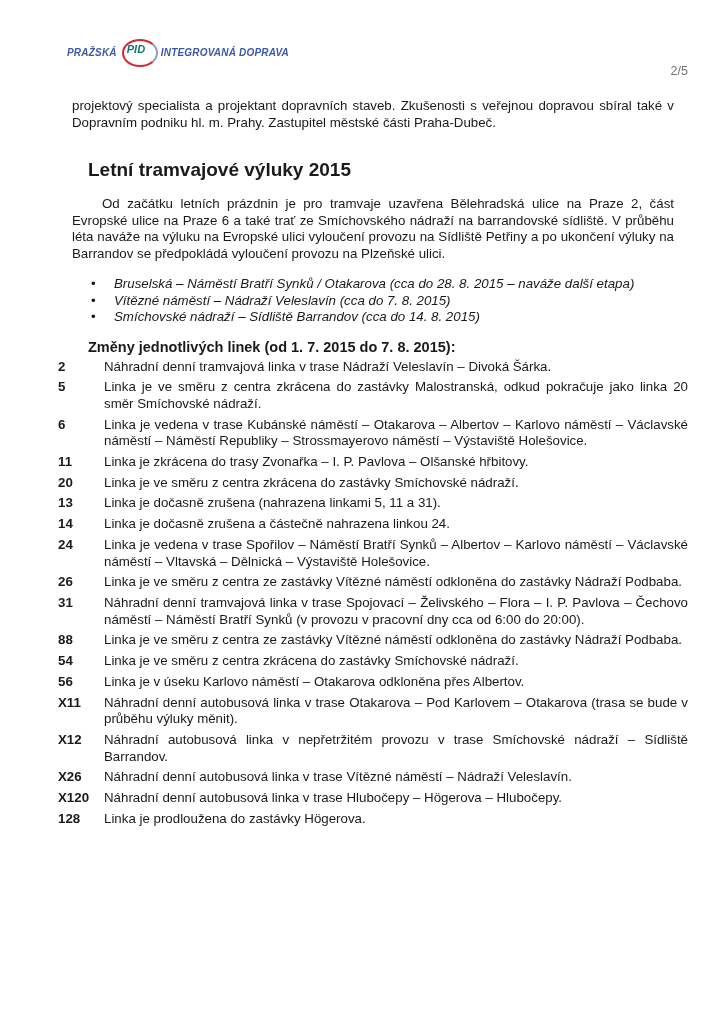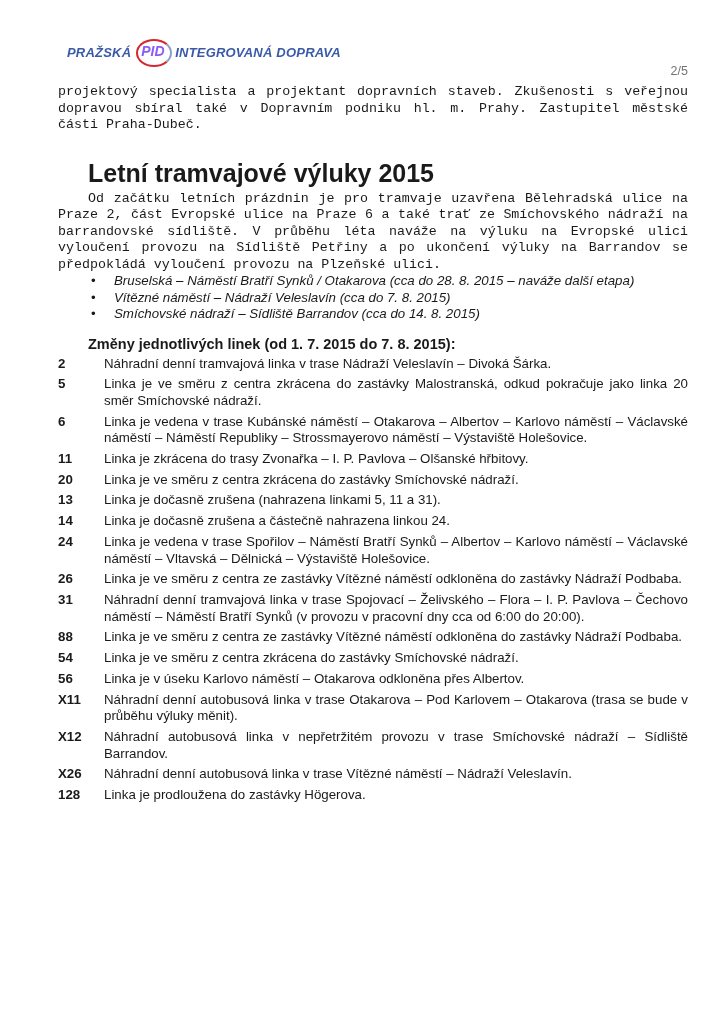--- a/index.html
+++ b/index.html
@@ -1,30 +1,30 @@
 <!DOCTYPE html>
 <html><head>
 <meta charset="utf-8">
 <style>
   html, body { margin: 0; padding: 0; background: #ffffff; }
   body { width: 724px; height: 1024px; position: relative; overflow: hidden;
          font-family: "Liberation Sans", sans-serif; color: #1a1a1a; }
   .logo { position: absolute; left: 67px; top: 38px; height: 28px; display: flex; align-items: center; }
   .logo-text { font-family: "Liberation Sans", sans-serif; font-style: italic; font-weight: bold;
-               font-size: 13px; color: #3a5aa8; letter-spacing: 0.2px; }
+               font-size: 10px; color: #3a5aa8; letter-spacing: 0.2px; }
   .logo-mark { position: relative; width: 38px; height: 28px; margin: 0 3px; }
   .logo-mark .ring { position: absolute; left: 2px; top: 1px; width: 32px; height: 24px;
                      border: 2.5px solid #d4282f; border-radius: 50%; border-right-color: #8aa0c8; }
   .logo-mark .pid { position: absolute; left: 7px; top: 5px; font-style: italic; font-weight: bold;
-                    font-size: 14px; color: #8b5cf6; }
+                    font-size: 11px; color: #0f766e; }
   .page-num { position: absolute; right: 36px; top: 64px; font-size: 12.5px; color: #737373; }
   .content { position: absolute; left: 58px; top: 84px; width: 630px; font-size: 13.3px; line-height: 16.5px; }
-  p { margin: 0; text-align: justify; font-family: Liberation Mono, monospace; }
+  p { margin: 14px; text-align: justify; }
   .intro { margin-bottom: 27px; }
-  h1 { font-size: 25px; font-weight: bold; margin: 0 0 6px 30px; line-height: 24px; }
+  h1 { font-size: 19px; font-weight: bold; margin: 0 0 6px 30px; line-height: 24px; }
   .indent-first { text-indent: 30px; }
   h2 { font-size: 14.5px; font-weight: bold; margin: 12px 0 3px 30px; line-height: 18px; }
   ul { margin: 0; padding: 0 0 0 30px; list-style: none; }
   ul li { position: relative; padding-left: 26px; font-style: italic; line-height: 16.5px; }
   ul li .bullet { position: absolute; left: 3px; top: 0; font-style: normal; }
   .lines { margin-top: 2px; }
   .line-row { display: flex; margin-bottom: 4.3px; }
   .line-num { width: 46px; flex: 0 0 46px; font-weight: bold; }
   .line-desc { flex: 1; text-align: justify; }
 </style>
@@ -114,17 +114,21 @@
       </div>
       <div class="line-row">
         <span class="line-num">X12</span>
         <span class="line-desc">Náhradní autobusová linka v nepřetržitém provozu v trase Smíchovské nádraží – Sídliště Barrandov.</span>
       </div>
       <div class="line-row">
         <span class="line-num">X26</span>
         <span class="line-desc">Náhradní denní autobusová linka v trase Vítězné náměstí – Nádraží Veleslavín.</span>
       </div>
       <div class="line-row">
+        <span class="line-num">X120</span>
+        <span class="line-desc">Náhradní denní autobusová linka v trase Hlubočepy – Högerova – Hlubočepy.</span>
+      </div>
+      <div class="line-row">
         <span class="line-num">128</span>
         <span class="line-desc">Linka je prodloužena do zastávky Högerova.</span>
       </div>
     </div>
 </div>
 
 </body></html>

